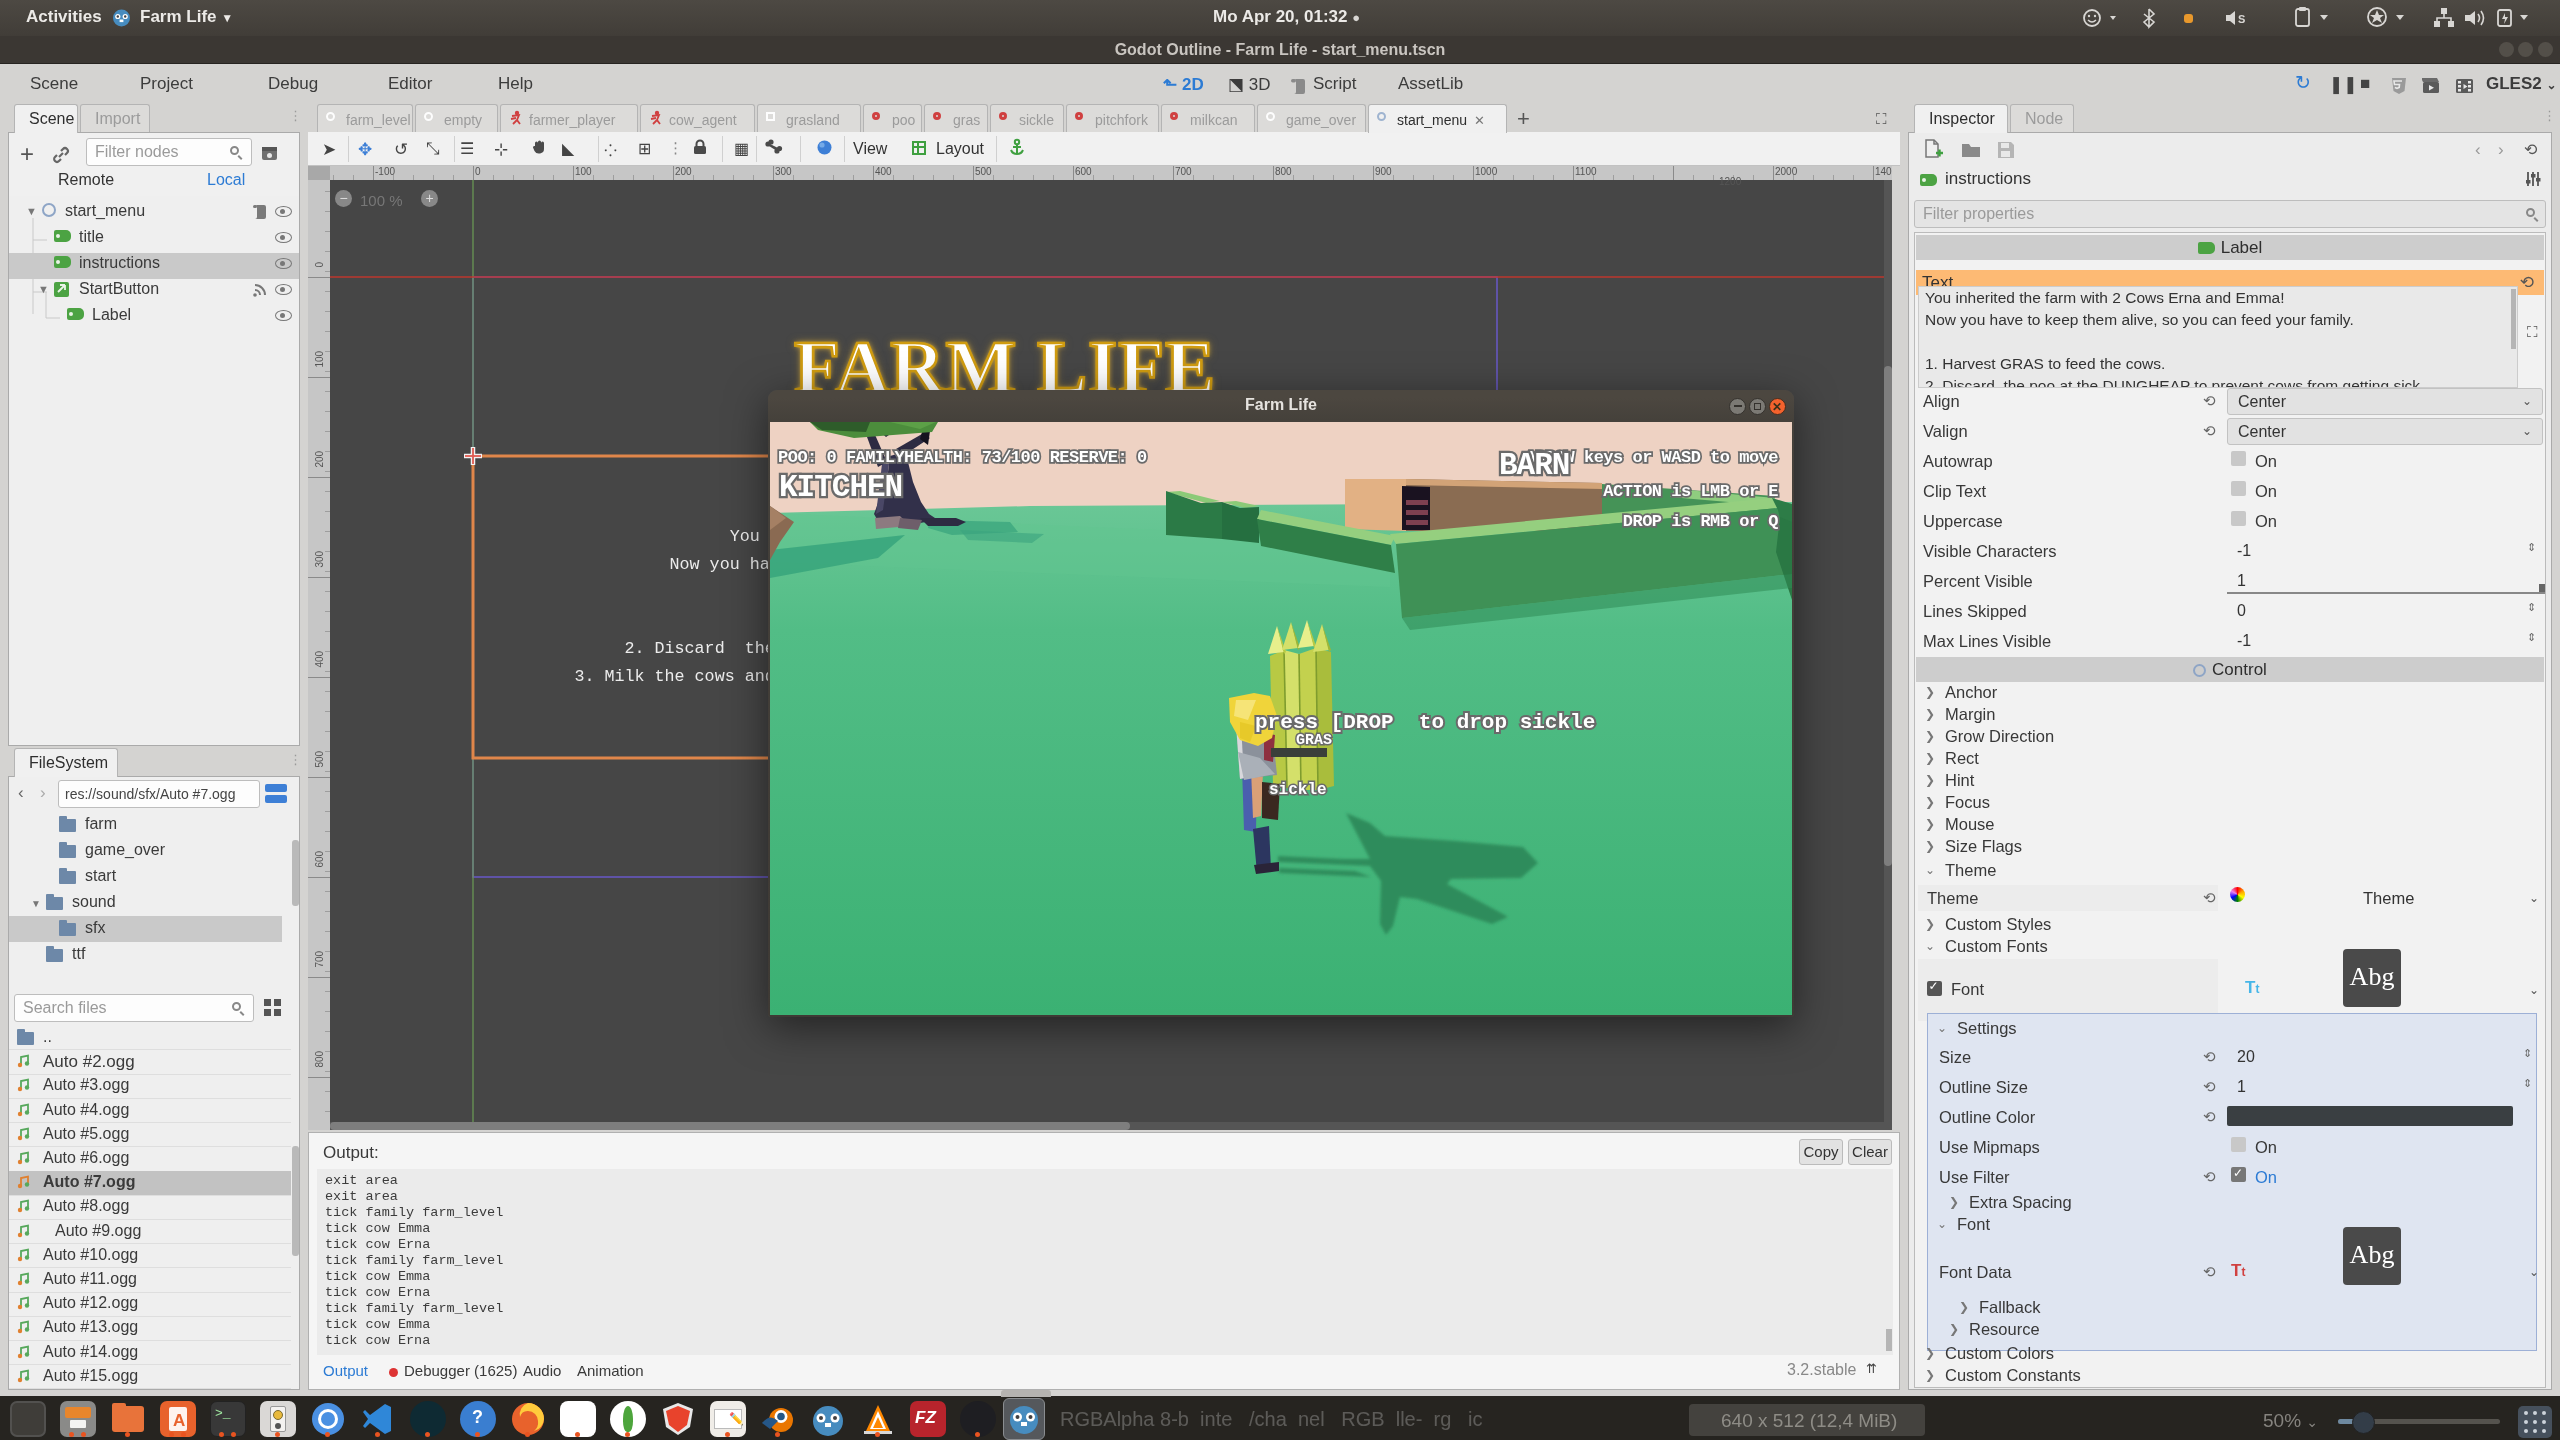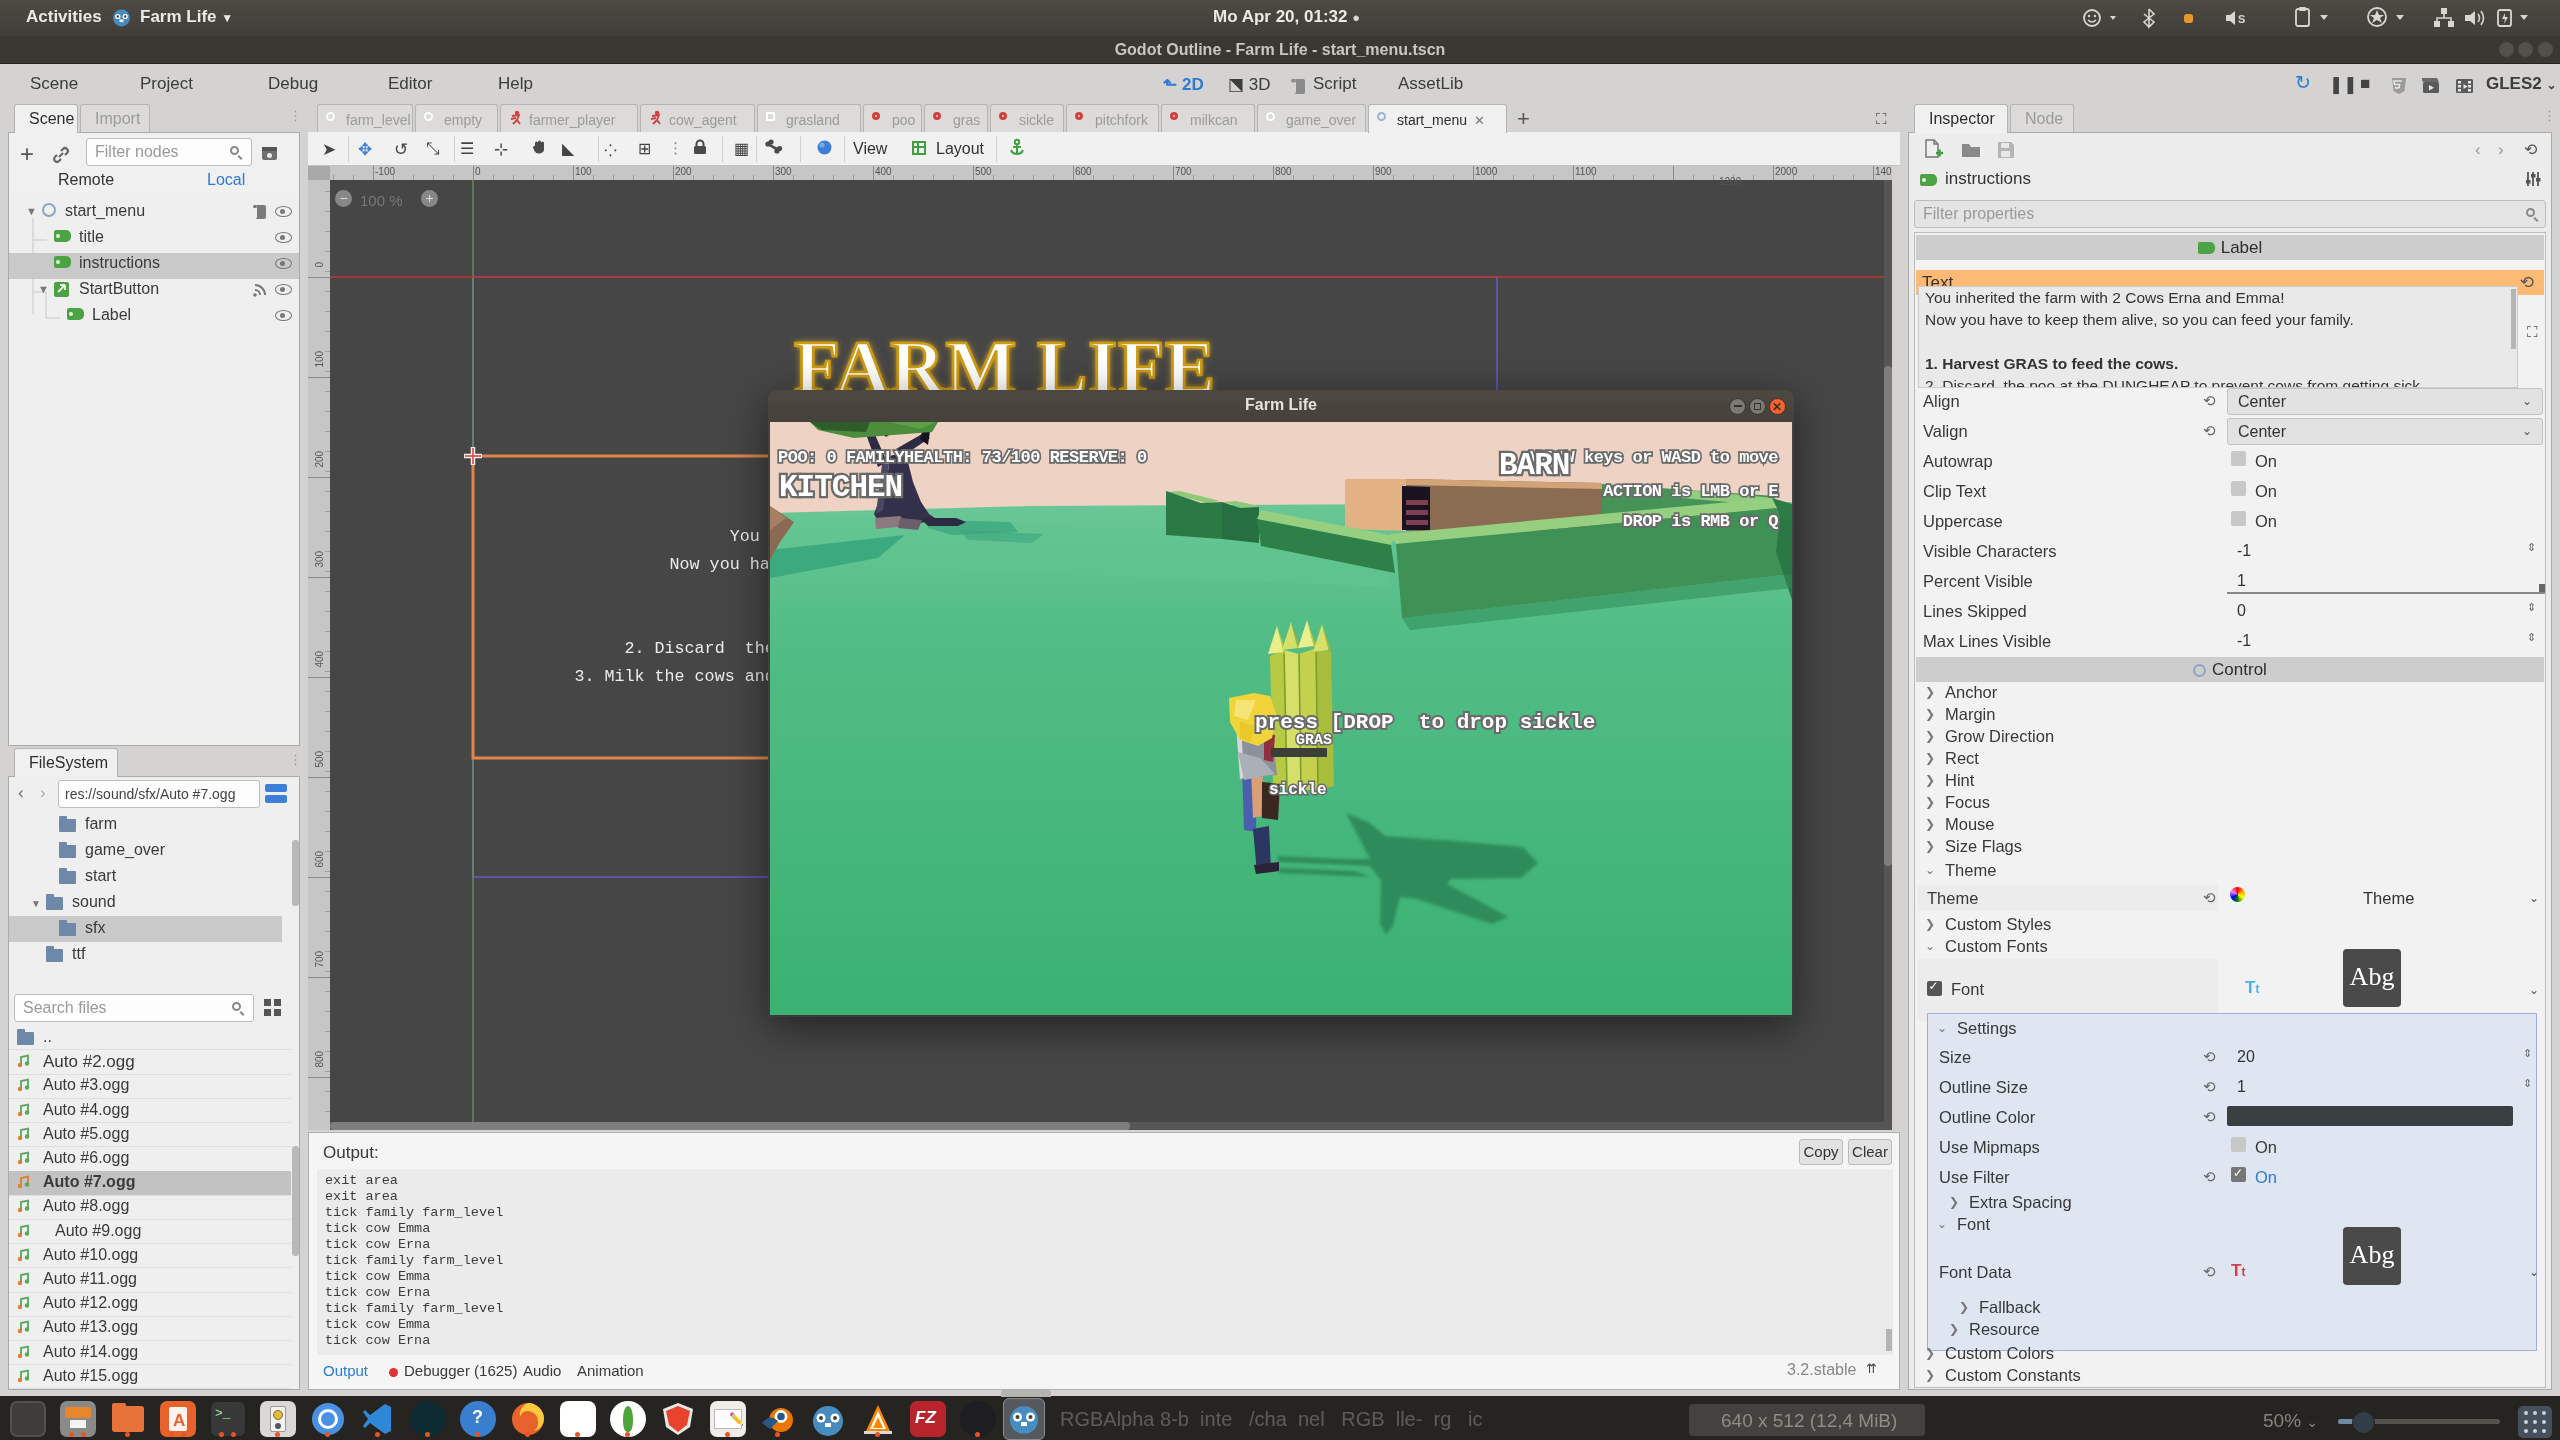--- a/index.html
+++ b/index.html
@@ -585,21 +585,21 @@
     </svg>
 <div class="srch" style="left:1914px;top:200px;width:632px;height:28px;padding:4px 8px;background:#e4e4e4;">Filter properties</div>
 <div class="mag" style="left:2526px;top:208px;"></div>
 <div class="abs" id="props" style="left:1914px;top:232px;width:632px;height:1156px;background:#f2f2f2;border:1px solid #bbb;overflow:hidden;">
       <div class="abs" style="left:1px;top:2px;width:628px;height:25px;background:#cdcdcd;text-align:center;font-size:17px;color:#2e2e2e;line-height:25px;"><span style="display:inline-block;width:17px;height:12px;background:#4ca343;border-radius:2px 5px 5px 2px;vertical-align:-1px;margin-right:6px;"></span>Label</div>
       <div class="abs" style="left:1px;top:27px;width:628px;height:25px;background:#fdba74;font-size:17px;color:#333;line-height:25px;margin-top:10px;"><span style="margin-left:6px;">Text</span><span style="position:absolute;right:10px;color:#555;">⟲</span></div>
       <div class="abs" style="left:3px;top:53px;width:600px;height:102px;background:#e9e9e9;border:1px solid #ccc;overflow:hidden;" id="txtarea">
         <div class="abs" style="left:6px;top:2px;font-size:15.5px;color:#333;white-space:pre;">You inherited the farm with 2 Cows Erna and Emma!</div>
         <div class="abs" style="left:6px;top:24px;font-size:15.5px;color:#333;white-space:pre;">Now you have to keep them alive, so you can feed your family.</div>
         <div class="abs" style="left:6px;top:46px;font-size:15.5px;color:#333;white-space:pre;"></div>
-        <div class="abs" style="left:6px;top:68px;font-size:15.5px;color:#333;white-space:pre;font-weight:bold;">1. Harvest GRAS to feed the cows.</div>
+        <div class="abs" style="left:6px;top:68px;font-size:15.5px;color:#333;white-space:pre;">1. Harvest GRAS to feed the cows.</div>
         <div class="abs" style="left:6px;top:90px;font-size:15.5px;color:#333;white-space:pre;">2. Discard  the poo at the DUNGHEAP to prevent cows from getting sick.</div>
         <div class="abs" style="left:592px;top:2px;width:5px;height:60px;background:#b5b5b5;"></div>
       </div>
       <div class="abs" style="left:612px;top:90px;color:#555;font-size:15px;">⛶</div>
       <div class="abs" style="left:8px;top:159px;font-size:16.5px;color:#383838;">Align</div>
       <div class="revert" style="left:288px;top:159px;">⟲</div>
       <div class="drop" style="left:312px;top:155px;width:316px;height:27px;line-height:25px;padding-left:10px;">Center<span style="position:absolute;right:10px;font-size:12px;color:#555;">⌄</span></div>
       <div class="abs" style="left:8px;top:189px;font-size:16.5px;color:#383838;">Valign</div>
       <div class="revert" style="left:288px;top:189px;">⟲</div>
       <div class="drop" style="left:312px;top:185px;width:316px;height:27px;line-height:25px;padding-left:10px;">Center<span style="position:absolute;right:10px;font-size:12px;color:#555;">⌄</span></div>

